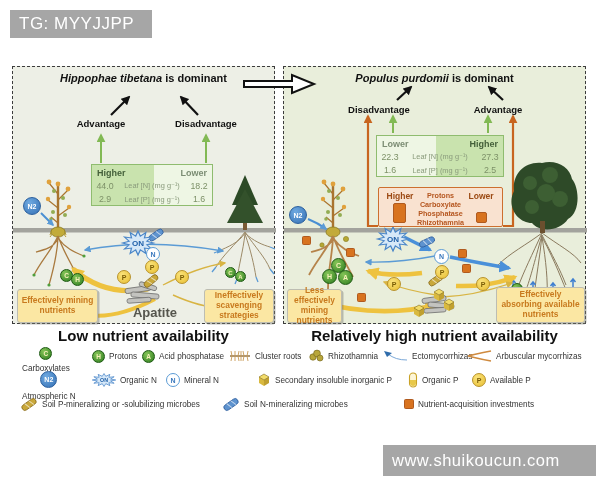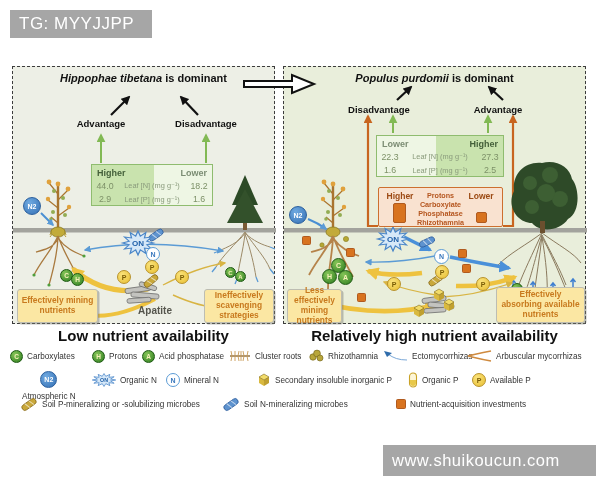--- a/index.html
+++ b/index.html
@@ -24,21 +24,21 @@
   .tt-bar{background:#d8731f;border-radius:2px;border:.5px solid #b05a1f;}
   .note{position:absolute;background:#fbe7a3;border:1px solid #bdbdb2;box-shadow:1.5px 1.5px 0 rgba(120,120,110,.45);border-radius:3px;color:#c87a1e;font-weight:bold;font-size:8.4px;line-height:1.18;display:flex;align-items:center;justify-content:center;text-align:center;box-sizing:border-box;padding:2px;}
   .caption{position:absolute;text-align:center;font-weight:bold;font-size:15px;color:#111;}
   .chip{position:absolute;border-radius:50%;display:flex;align-items:center;justify-content:center;font-weight:bold;box-sizing:border-box;}
   .chipS{border-radius:50%;display:flex;align-items:center;justify-content:center;font-weight:bold;flex:none;box-sizing:border-box;}
   .ch-green{background:radial-gradient(circle at 35% 30%,#84c457,#2e7d1f);border:1px solid #1d5a12;color:#f6f0b8;}
   .ch-n2{background:radial-gradient(circle at 35% 30%,#6fa9e0,#3571b5);border:1px solid #2a5f9e;color:#fff;}
   .ch-n{background:#fff;border:1.5px solid #5b9bd5;color:#3a78bd;}
   .ch-p{background:radial-gradient(circle at 35% 30%,#fae27a,#e8bf33);border:1px solid #b8922a;color:#7a5d05;}
   .osq{position:absolute;width:9px;height:9px;background:#d8731f;border:1px solid #b05a1f;border-radius:1.5px;box-sizing:border-box;}
-  .apatite-lbl{position:absolute;font-size:10px;font-weight:bold;color:#55554d;text-align:center;}
+  .apatite-lbl{position:absolute;font-size:13px;font-weight:bold;color:#55554d;text-align:center;}
   .lg-item{position:absolute;display:flex;align-items:center;gap:4px;height:18px;font-size:8.2px;color:#333;white-space:nowrap;}
 </style>
 </head>
 <body>
 
 <div id="canvas">
 
   <div class="wm" style="left:10px;top:10px;width:142px;height:28px;font-size:17px;">
     <span>TG: MYYJJPP</span>
   </div>
@@ -393,21 +393,21 @@
     <div class="note" style="left:212px;top:220px;width:89px;height:36px;">Effectively absorbing available nutrients</div>
   </div>
   <div class="caption" style="left:283px;top:327px;width:303px;">Relatively high nutrient availability</div>
 
   <svg style="position:absolute;left:242px;top:71px;" width="78" height="26">
     <polygon points="2,10 50,10 50,4 72,13 50,22 50,16 2,16" fill="#ffffff" stroke="#111" stroke-width="2"></polygon>
   </svg>
 
   <div>
 
-    <div class="lg-item" style="left:10px;top:347px;">
+    <div class="lg-item" style="left:22px;top:347px;flex-direction:column;">
       <span class="chipS ch-green" style="width:13px;height:13px;font-size:6.5px;">C</span>
       <span>Carboxylates</span>
     </div>
     <div class="lg-item" style="left:92px;top:347px;">
       <span class="chipS ch-green" style="width:13px;height:13px;font-size:6.5px;">H</span>
       <span>Protons</span>
     </div>
     <div class="lg-item" style="left:142px;top:347px;">
       <span class="chipS ch-green" style="width:13px;height:13px;font-size:6.5px;">A</span>
       <span>Acid phosphatase</span>
@@ -494,21 +494,21 @@
     </div>
     <div class="lg-item" style="left:222px;top:395px;">
       <svg width="18" height="15">
           <g transform="translate(9,7.5) rotate(-35)">
             <rect x="-8" y="-3" width="16" height="6" rx="3" fill="#5e93cf" stroke="#2f5e9e" stroke-width="0.8"></rect>
             <path d="M-3,-3 L-1,3 M2,-3 L4,3" stroke="rgba(255,255,255,0.6)" stroke-width="1"></path>
           </g>
         </svg>
       <span>Soil N-mineralizing microbes</span>
     </div>
-    <div class="lg-item" style="left:352px;top:395px;padding-left:44px;">
+    <div class="lg-item" style="left:360px;top:395px;padding-left:44px;">
       <span class="osq" style="position:static;width:10px;height:10px;flex:none;"></span>
       <span>Nutrient-acquisition investments</span>
     </div>
   </div>
 
   <div class="wm" style="left:383px;top:445px;width:213px;height:31px;font-size:16.5px;">
     <span>www.shuikoucun.com</span>
   </div>
 
 </div>

